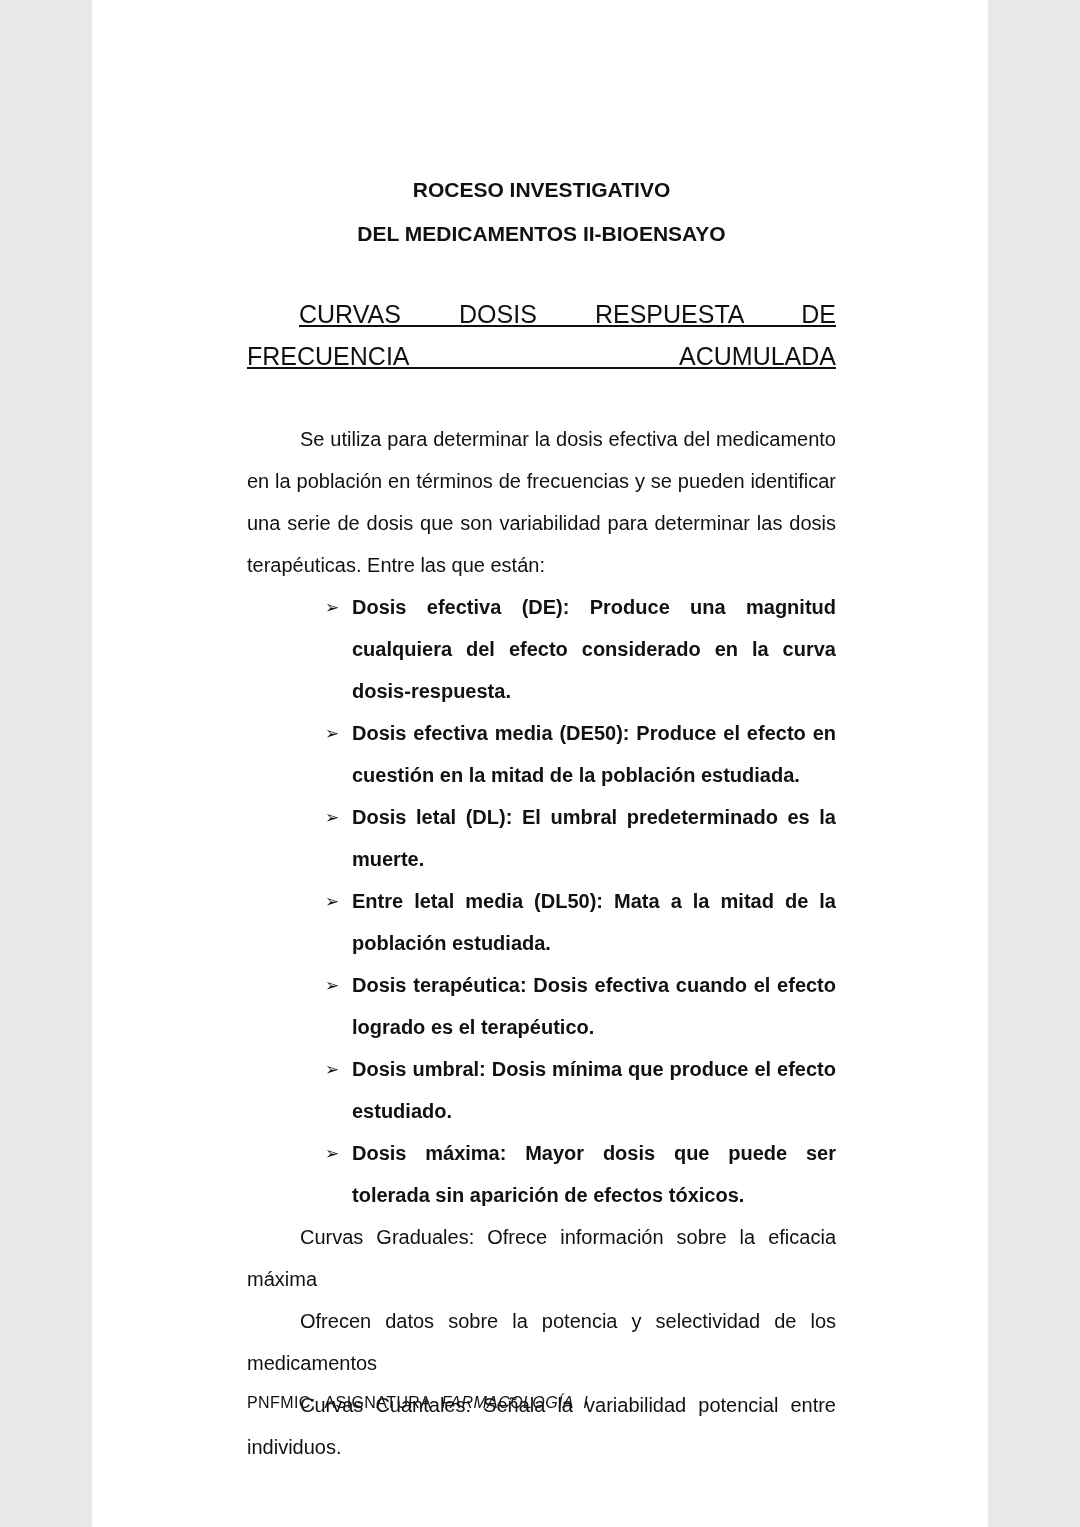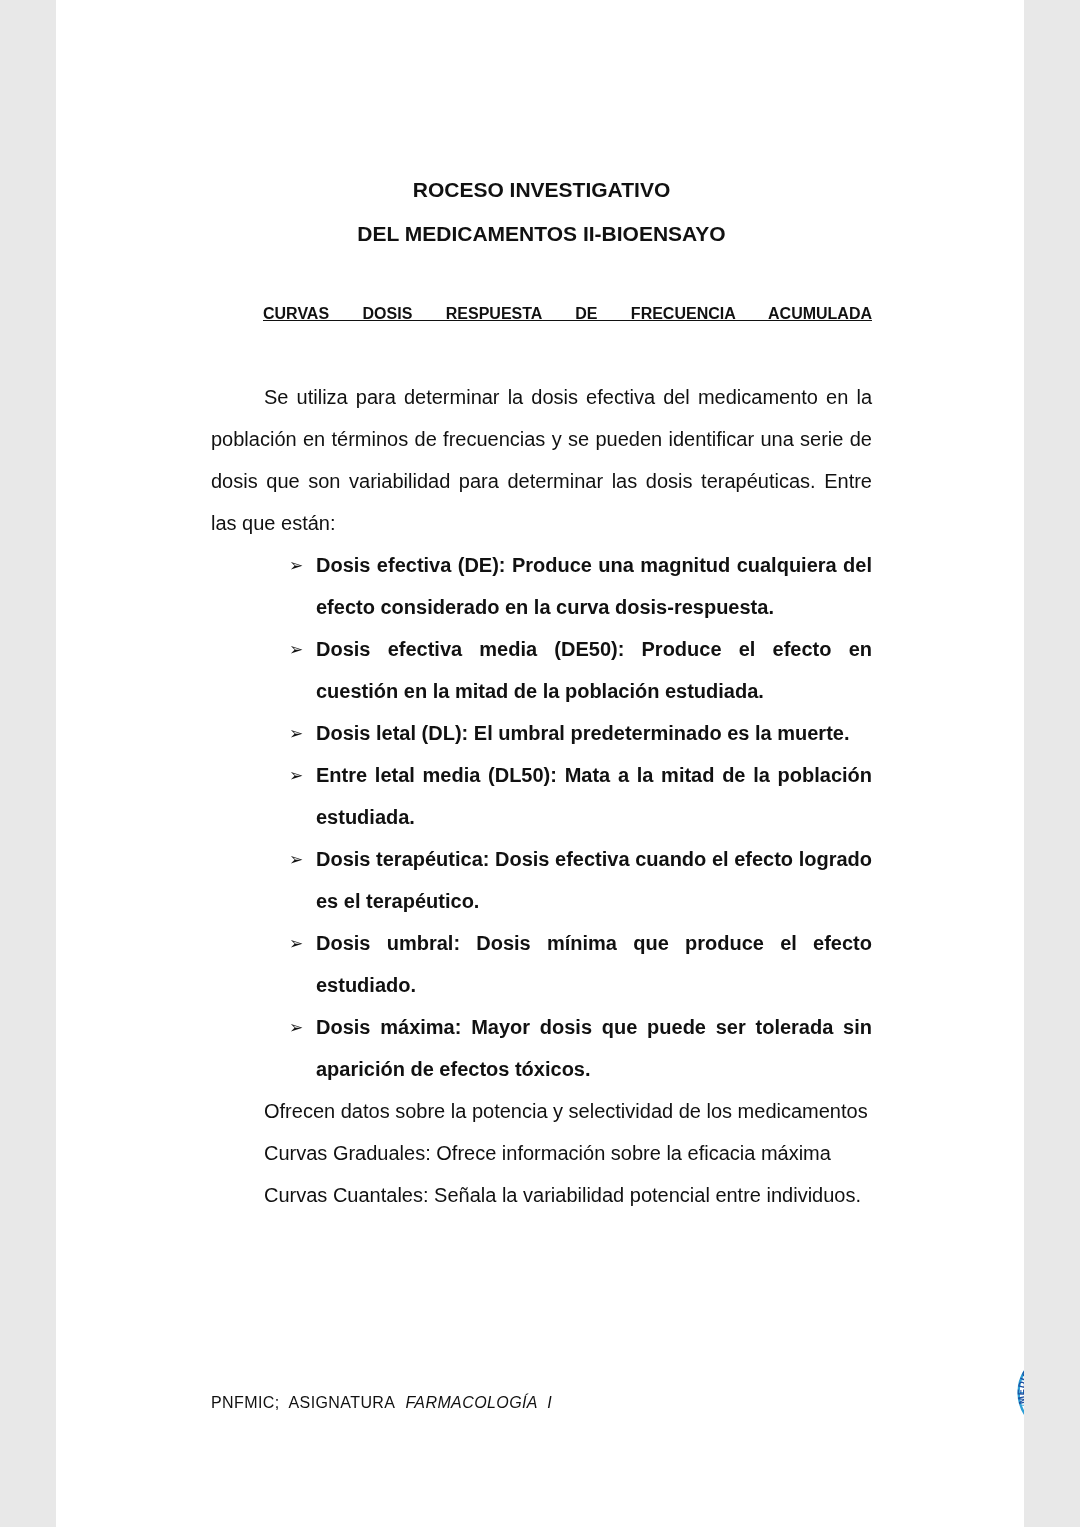--- a/index.html
+++ b/index.html
@@ -1,40 +1,39 @@
 <!DOCTYPE html>
 <html><head>
 <meta charset="utf-8">
 <style>
   html,body{margin:0;padding:0;background:#e8e8e8;}
   .page{
     position:relative;
-    width:968px;height:1527px;
+    width:896px;height:1527px;
     margin:0 auto;
     background:#ffffff;
     font-family:"Liberation Sans","DejaVu Sans",sans-serif;
     color:#111;
     overflow:hidden;
   }
   .content{
     padding:168px 152px 0 155px;
     font-size:20px;
     line-height:42px;
   }
   .doc-title{
     text-align:center;
     font-weight:bold;
     font-size:21px;
     line-height:44px;
   }
   .doc-heading{
     margin-top:37px;
-    font-size:16px;
+    font-size:25px;
     line-height:42px;
-    font-weight:bold;
   }
   .heading-line1{
     text-decoration:underline;
     text-indent:52px;
     text-align:justify;
     text-align-last:justify;
   }
   .heading-line2{
     text-decoration:underline;
     display:inline-block;
@@ -132,22 +131,22 @@
         <span class="marker">➢</span>
         <div class="btext">Dosis umbral: Dosis mínima que produce el efecto estudiado.</div>
       </div>
       <div class="bullet">
         <span class="marker">➢</span>
         <div class="btext">Dosis máxima: Mayor dosis que puede ser tolerada sin aparición de efectos tóxicos.</div>
       </div>
     </div>
 
     <div>
+      <div class="imp-item">Curvas Graduales: Ofrece información sobre la eficacia máxima</div>
       <div class="imp-item">Ofrecen datos sobre la potencia y selectividad de los medicamentos</div>
-      <div class="imp-item">Curvas Graduales: Ofrece información sobre la eficacia máxima</div>
       <div class="imp-item">Curvas Cuantales: Señala la variabilidad potencial entre individuos.</div>
     </div>
 
   </div>
 
   <div class="footer">
     <span>PNFMIC; ASIGNATURA</span><span class="course">FARMACOLOGÍA I</span>
   </div>
 
   <svg class="logo" viewBox="0 0 100 145" xmlns="http://www.w3.org/2000/svg">

